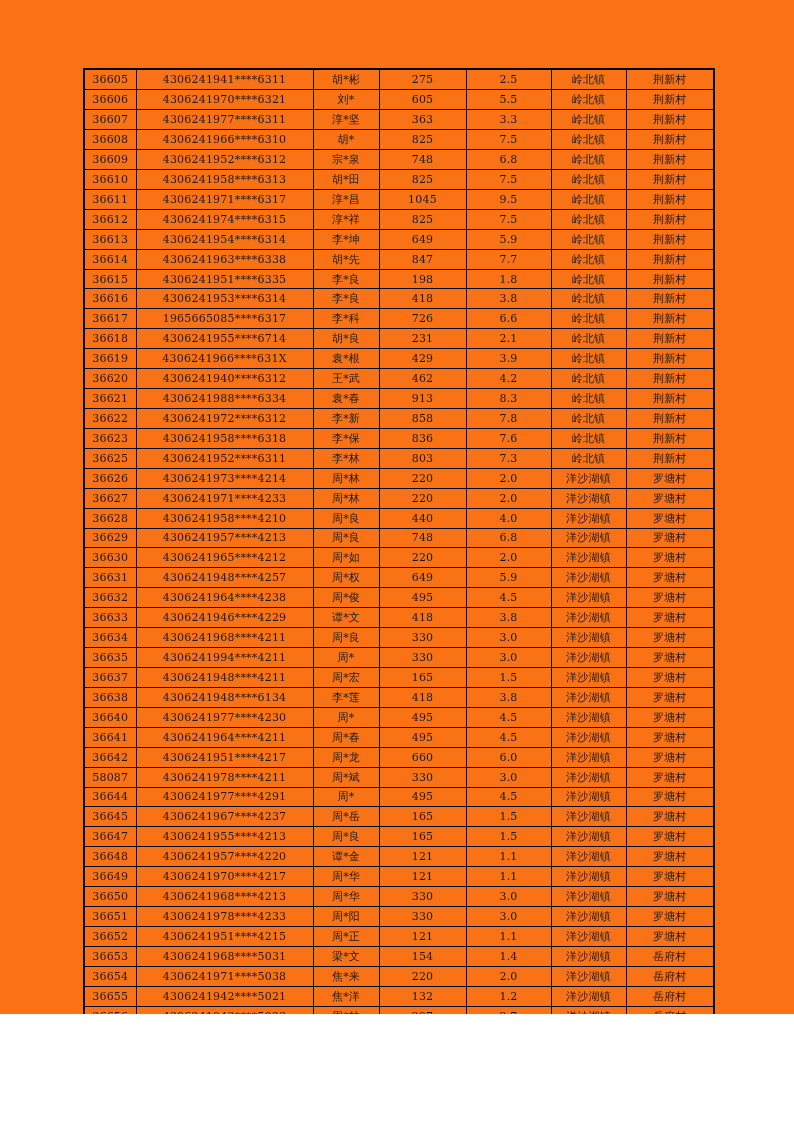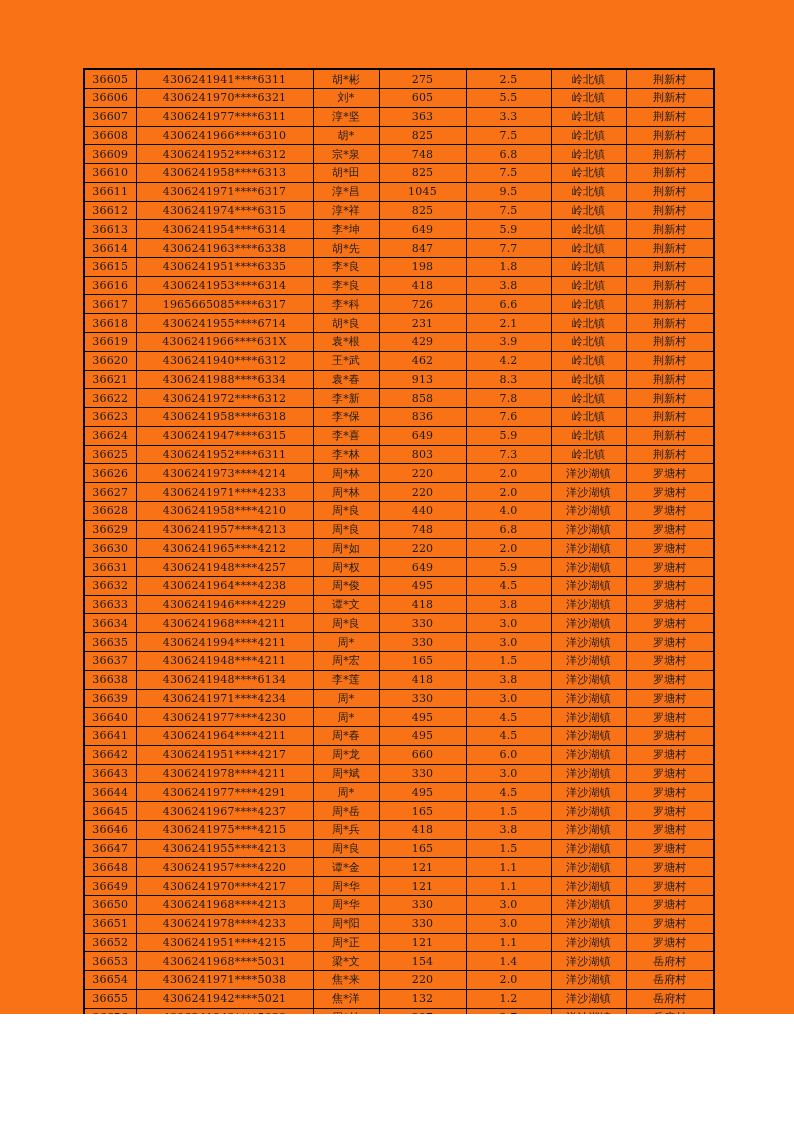--- a/index.html
+++ b/index.html
@@ -229,29 +229,20 @@
         <tr>
           <td>36623</td>
           <td>4306241958****6318</td>
           <td>李*保</td>
           <td>836</td>
           <td>7.6</td>
           <td>岭北镇</td>
           <td>荆新村</td>
         </tr>
         <tr>
-          <td>36624</td>
-          <td>4306241947****6315</td>
-          <td>李*喜</td>
-          <td>649</td>
-          <td>5.9</td>
-          <td>岭北镇</td>
-          <td>荆新村</td>
-        </tr>
-        <tr>
           <td>36625</td>
           <td>4306241952****6311</td>
           <td>李*林</td>
           <td>803</td>
           <td>7.3</td>
           <td>岭北镇</td>
           <td>荆新村</td>
         </tr>
         <tr>
           <td>36626</td>
@@ -355,29 +346,20 @@
         <tr>
           <td>36638</td>
           <td>4306241948****6134</td>
           <td>李*莲</td>
           <td>418</td>
           <td>3.8</td>
           <td>洋沙湖镇</td>
           <td>罗塘村</td>
         </tr>
         <tr>
-          <td>36639</td>
-          <td>4306241971****4234</td>
-          <td>周*</td>
-          <td>330</td>
-          <td>3.0</td>
-          <td>洋沙湖镇</td>
-          <td>罗塘村</td>
-        </tr>
-        <tr>
           <td>36640</td>
           <td>4306241977****4230</td>
           <td>周*</td>
           <td>495</td>
           <td>4.5</td>
           <td>洋沙湖镇</td>
           <td>罗塘村</td>
         </tr>
         <tr>
           <td>36641</td>
@@ -391,21 +373,21 @@
         <tr>
           <td>36642</td>
           <td>4306241951****4217</td>
           <td>周*龙</td>
           <td>660</td>
           <td>6.0</td>
           <td>洋沙湖镇</td>
           <td>罗塘村</td>
         </tr>
         <tr>
-          <td>36643</td>
+          <td>58087</td>
           <td>4306241978****4211</td>
           <td>周*斌</td>
           <td>330</td>
           <td>3.0</td>
           <td>洋沙湖镇</td>
           <td>罗塘村</td>
         </tr>
         <tr>
           <td>36644</td>
           <td>4306241977****4291</td>
@@ -418,29 +400,20 @@
         <tr>
           <td>36645</td>
           <td>4306241967****4237</td>
           <td>周*岳</td>
           <td>165</td>
           <td>1.5</td>
           <td>洋沙湖镇</td>
           <td>罗塘村</td>
         </tr>
         <tr>
-          <td>36646</td>
-          <td>4306241975****4215</td>
-          <td>周*兵</td>
-          <td>418</td>
-          <td>3.8</td>
-          <td>洋沙湖镇</td>
-          <td>罗塘村</td>
-        </tr>
-        <tr>
           <td>36647</td>
           <td>4306241955****4213</td>
           <td>周*良</td>
           <td>165</td>
           <td>1.5</td>
           <td>洋沙湖镇</td>
           <td>罗塘村</td>
         </tr>
         <tr>
           <td>36648</td>

